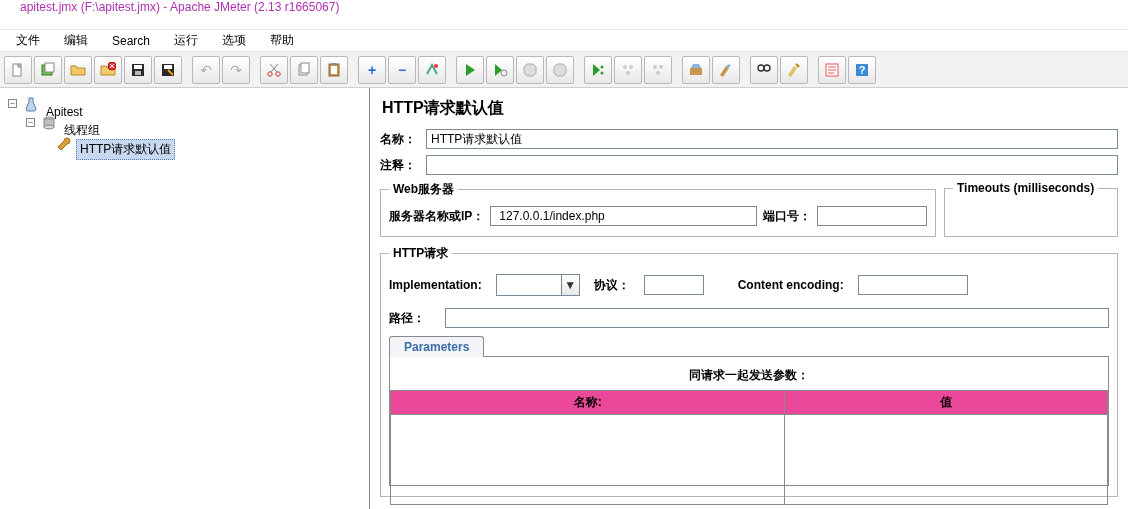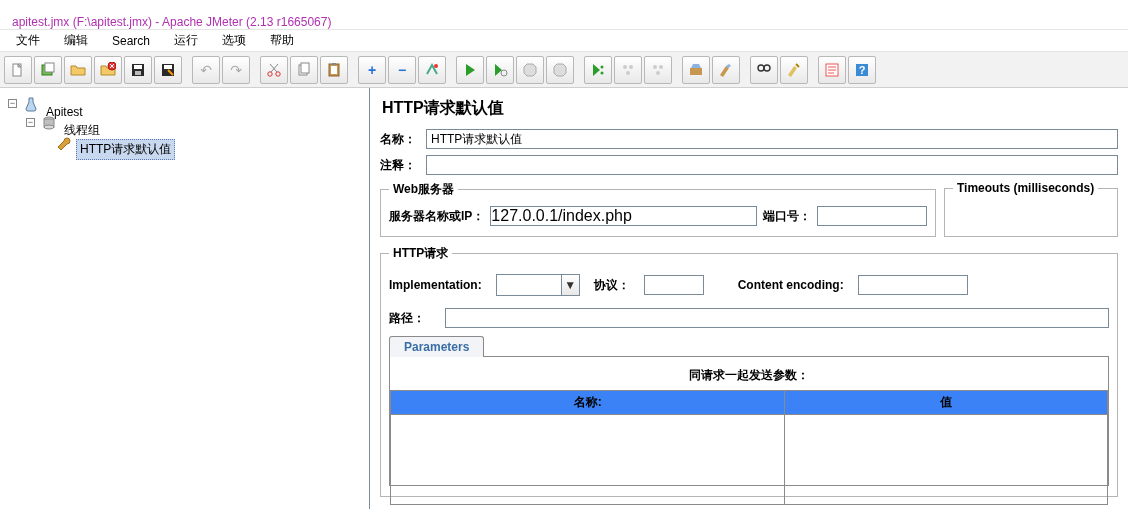--- a/index.html
+++ b/index.html
@@ -1,17 +1,17 @@
 <!DOCTYPE html>
 <html><head>
 <meta charset="utf-8">
 <style>
   * { box-sizing: border-box; margin:0; padding:0; }
   body { font-family: "Microsoft YaHei", Tahoma, sans-serif; font-size:12px; background:#fff; color:#000; width:1128px; height:509px; overflow:hidden; }
-  .titlebar { height:30px; background:#fff; border-bottom:1px solid #e5e5e5; display:flex; align-items:flex-end; padding:0 6px; color:#b030b0; font-size:12px; gap:6px;}
+  .titlebar { height:30px; background:#fff; border-bottom:1px solid #e5e5e5; display:flex; align-items:flex-start; padding:0 14px; color:#b030b0; font-size:12px; gap:6px;}
   .titlebar svg { flex:0 0 auto; }
   .menubar { height:22px; display:flex; align-items:center; padding:0 8px; gap:8px; font-size:12px; background:#fff; border-bottom:1px solid #e5e5e5;}
   .menubar .mi { padding:2px 8px; cursor:default; }
   .toolbar { height:36px; background:#f2f2f2; border-bottom:1px solid #cfcfcf; display:flex; align-items:center; padding:0 4px; gap:2px;}
   .tool { width:28px; height:28px; border:1px solid #b8b8b8; background:linear-gradient(#fff,#e8e8e8); border-radius:2px; display:flex; align-items:center; justify-content:center; font-size:14px; color:#333; cursor:default;}
   .tool.sep { width:6px; border:none; background:none; }
   .tool svg { width:16px; height:16px; }
   .main { display:flex; height:calc(509px - 30px - 22px - 36px); }
   .tree-pane { width:370px; border-right:1px solid #7a8a99; padding:6px 4px; background:#fff; overflow:auto;}
   .tree-row { display:flex; align-items:center; height:19px; padding-left:4px; gap:2px; font-size:12px;}
@@ -24,33 +24,33 @@
   .form-row { display:flex; align-items:center; margin-bottom:6px; gap:6px;}
   .form-row label.fl { font-weight:bold; font-size:12px; min-width:40px;}
   .form-row input[type=text] { flex:1; height:20px; border:1px solid #7a8a99; padding:1px 4px; font-size:12px;}
   .groups { display:flex; gap:8px; margin-top:2px;}
   fieldset { border:1px solid #b5b5b5; padding:8px 8px 10px 8px; font-size:12px;}
   fieldset legend { font-weight:bold; padding:0 4px;margin-top:40px;}
   .fs-web { flex:1; }
   .fs-to { width:174px; }
   .fs-web-row { display:flex; align-items:center; gap:6px;}
   .fs-web-row label { font-weight:bold;}
-  .fs-web-row input { height:20px; border:1px solid #7a8a99; padding:1px 0; font-size:16px;}
+  .fs-web-row input { height:20px; border:1px solid #7a8a99; padding:1px 8px; font-size:12px;}
   .fs-http { margin-top:8px;}
   .fs-http-row { display:flex; align-items:center; gap:14px; margin:4px 0 12px 0;}
   .fs-http-row label { font-weight:bold;}
   .combo { display:flex; align-items:center; height:22px; border:1px solid #7a8a99; background:linear-gradient(#fff,#e8e8e8);}
   .combo .cval { width:64px; height:100%; border:none; padding:0 4px;}
   .combo .cbtn { width:18px; height:100%; border-left:1px solid #7a8a99; display:flex; align-items:center; justify-content:center; color:#333;}
   .tabbar { display:flex; margin-top:2px; position:relative; z-index:2;}
   .tab { border:1px solid #8a8a8a; border-bottom:none; background:#f2f4f7; padding:3px 14px; font-weight:bold; color:#3a6ea5; border-radius:3px 3px 0 0;}
   .tabpanel { border:1px solid #8a8a8a; margin-top:-1px; padding:6px 0 0 0; height:130px; background:#fff;}
   .tp-title { text-align:center; font-weight:bold; padding:4px 0 6px 0;}
   table.params { width:100%; border-collapse:collapse; table-layout:fixed;}
-  table.params th { border:1px solid #8a8a8a; background:#3b82f6; font-weight:bold; padding:3px 4px; text-align:center; font-size:12px;}
+  table.params th { border:1px solid #8a8a8a; background:#ec4899; font-weight:bold; padding:3px 4px; text-align:center; font-size:12px;}
   table.params td { border:1px solid #8a8a8a; height:90px;}
 </style>
 </head>
 <body>
 
 <div class="titlebar">
   <span>
     <svg viewBox="0 0 16 16">
         <path d="M2 14 L8 2 L14 14" fill="none" stroke="#b030b0" stroke-width="2"></path>
       </svg>

